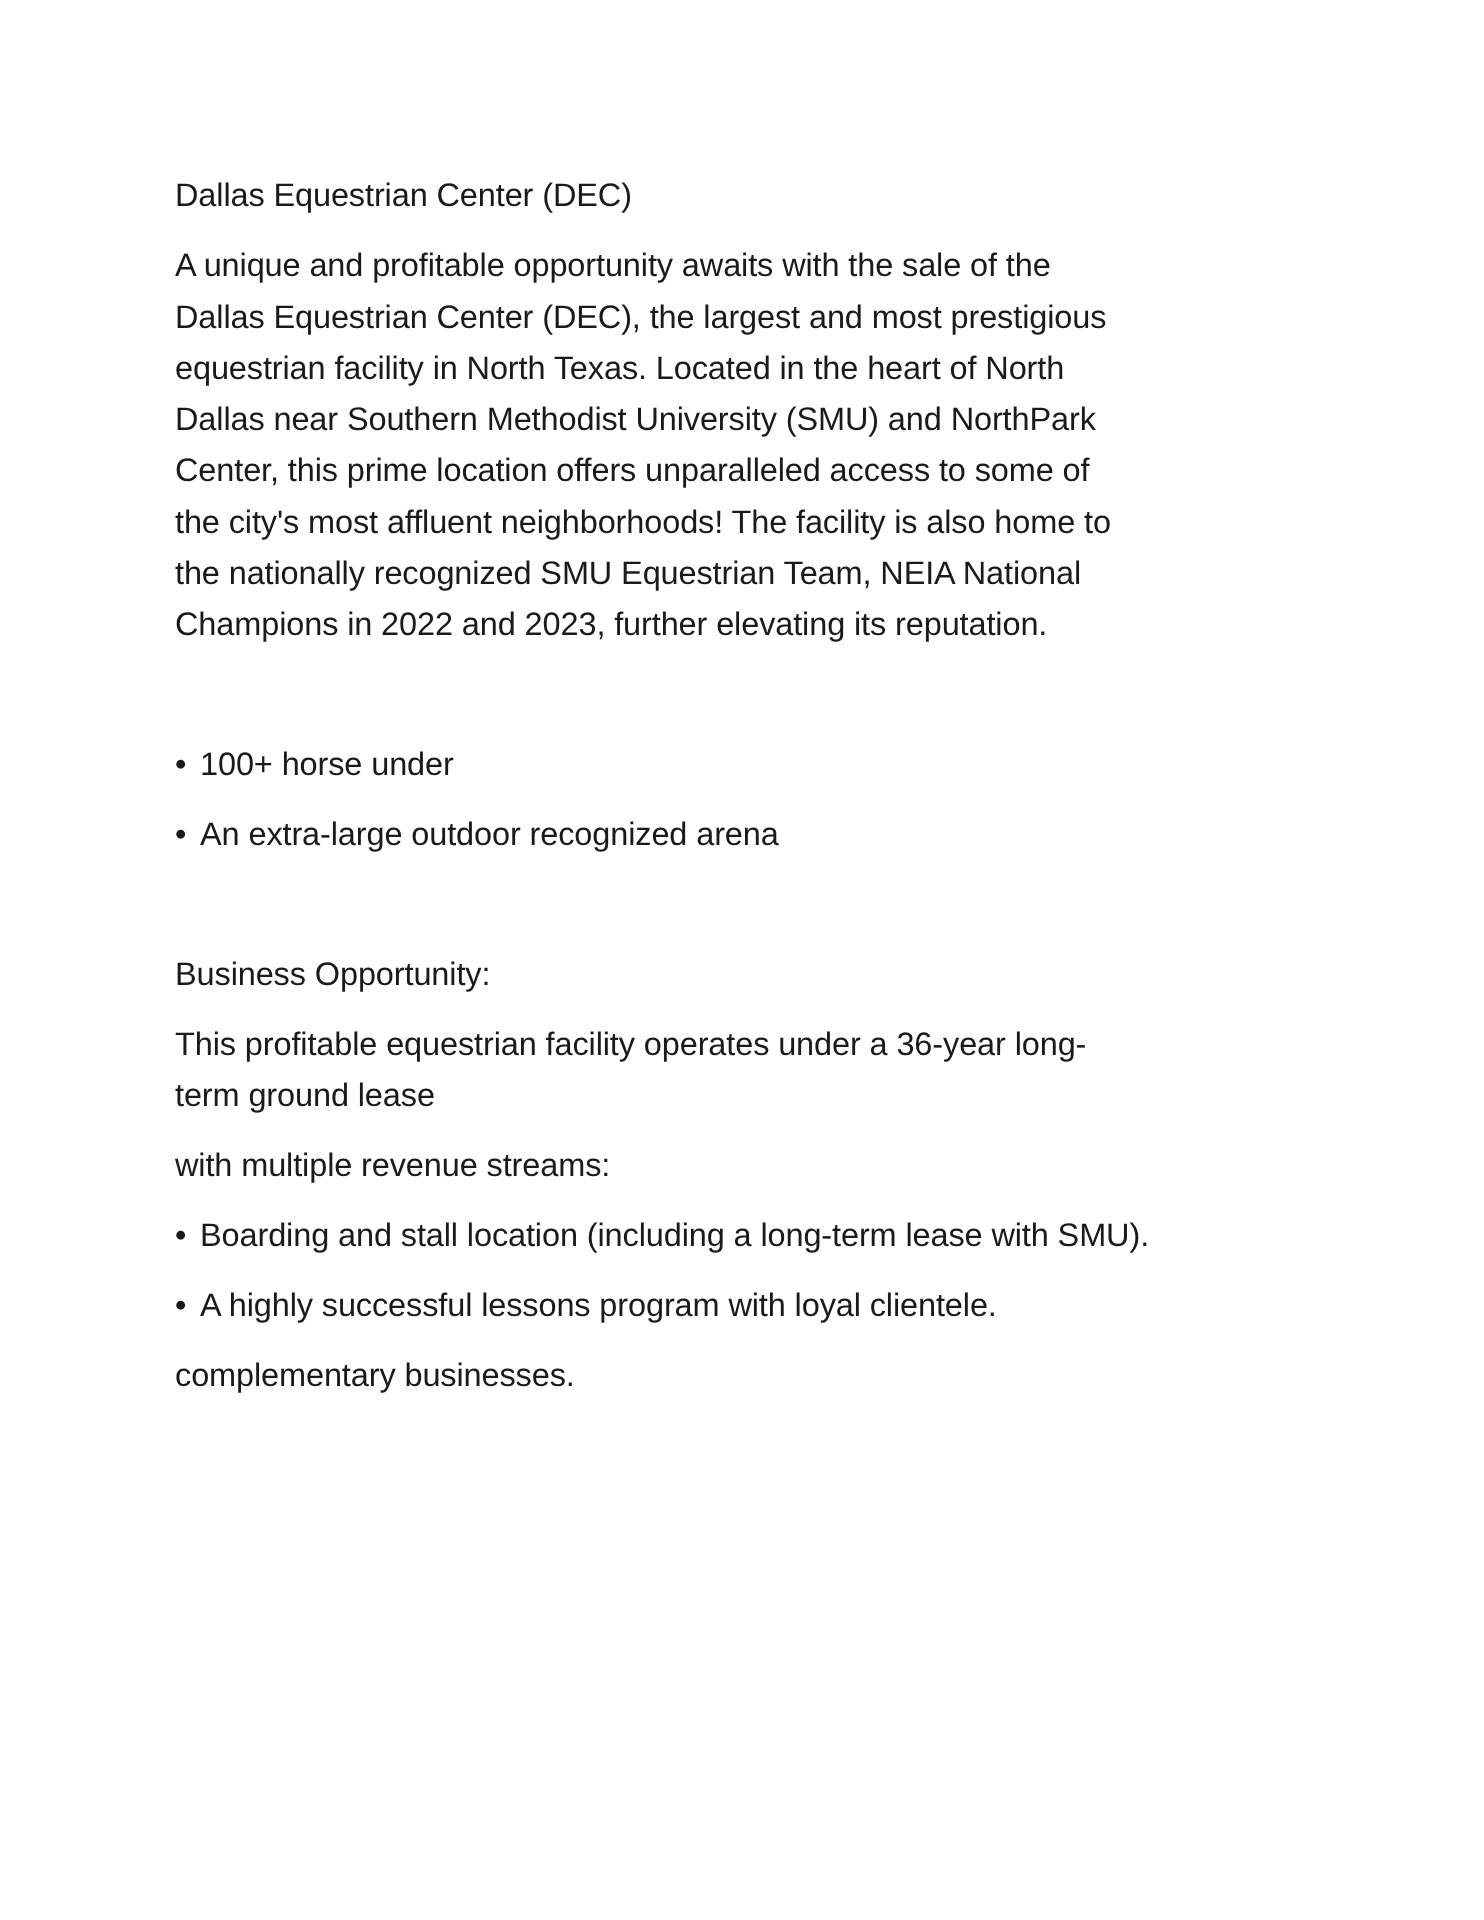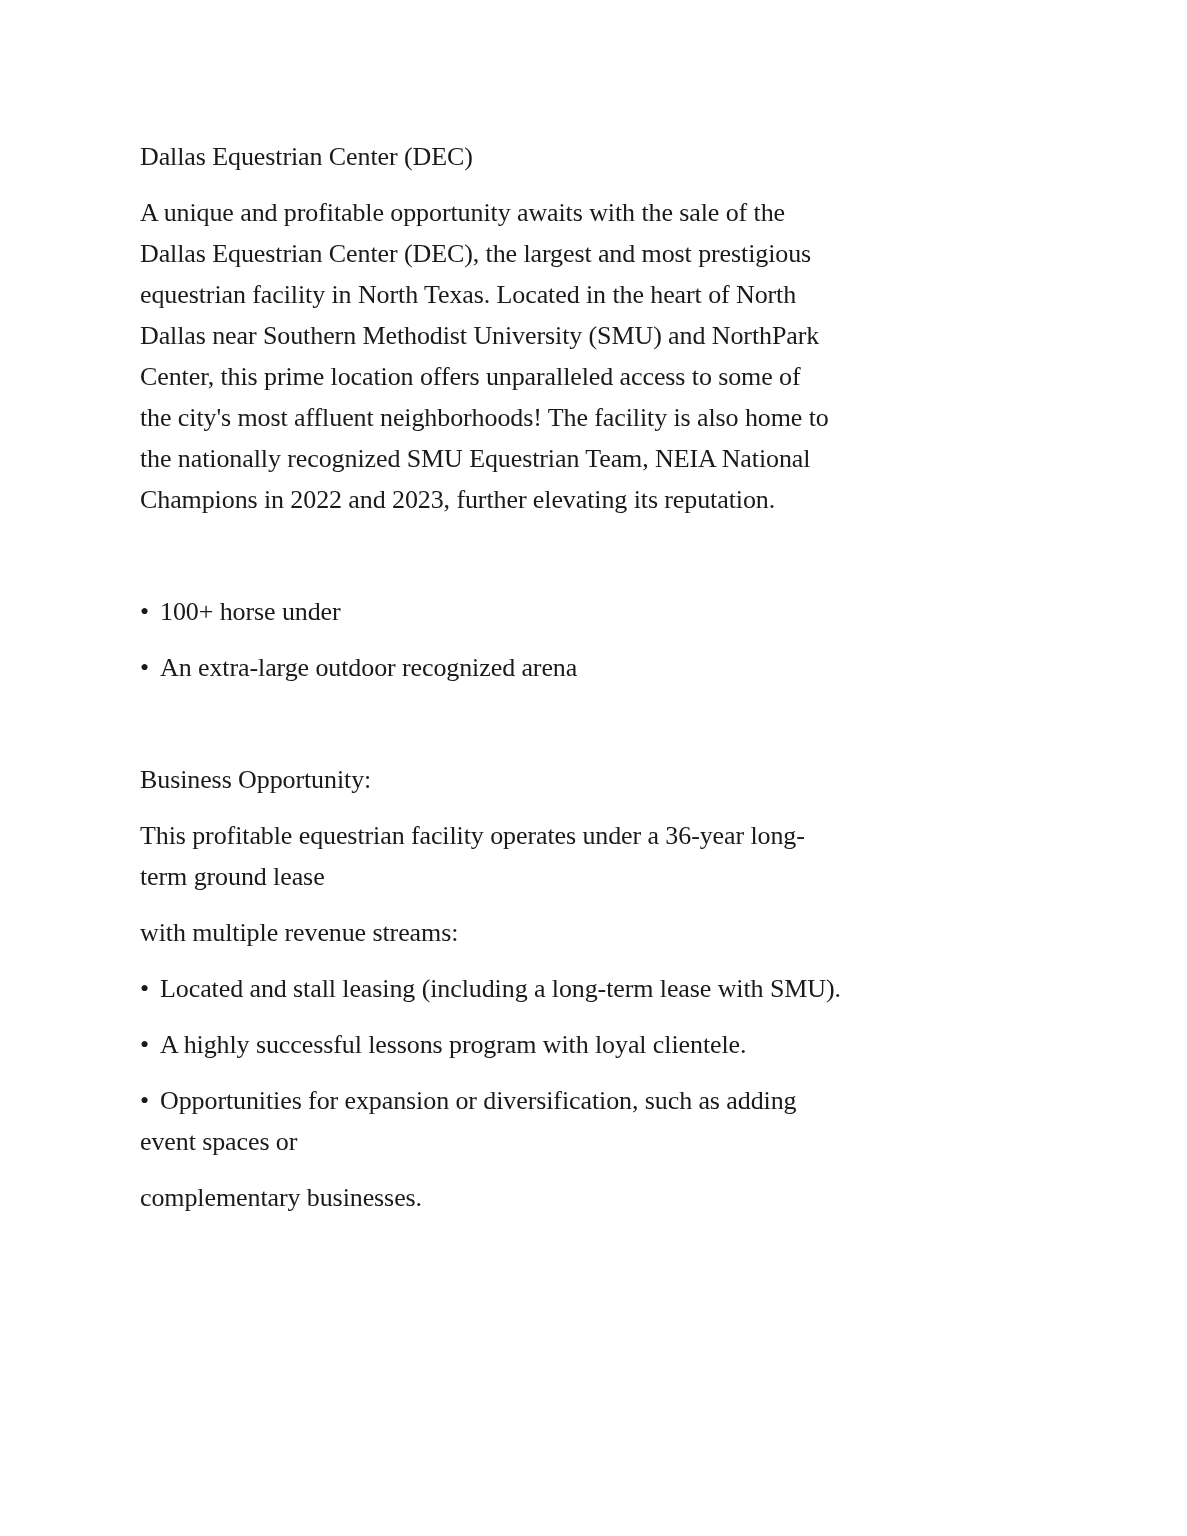--- a/index.html
+++ b/index.html
@@ -11,21 +11,20 @@
     width: 1187px;
     height: 1536px;
     overflow: hidden;
     font-family: "Liberation Sans", sans-serif;
     color: #1a1a1a;
   }
   .page {
     box-sizing: border-box;
     padding: 136px 60px 0 140px;
     width: 1185px;
-    font-family: Liberation Serif, serif;
   }
   .doc-text {
     font-size: 26px;
     line-height: 41px;
     letter-spacing: -0.1px;
   }
   .doc-text p {
     margin: 0 0 15px 0;
     max-width: 985px;
     white-space: pre-line;
@@ -66,21 +65,19 @@
 
     <div class="blank-line"></div>
 
     <p>Business Opportunity:</p>
 
     <p>This profitable equestrian facility operates under a 36-year long-
 term ground lease</p>
 
     <p>with multiple revenue streams:</p>
 
-    <p class="bullet"><span class="dot">•</span><span class="bt">Located and stall leasing (including a long-term lease with SMU).</span></p>
+    <p class="bullet"><span class="dot">•</span><span class="bt">Boarding and stall location (including a long-term lease with SMU).</span></p>
     <p class="bullet"><span class="dot">•</span><span class="bt">A highly successful lessons program with loyal clientele.</span></p>
-    <p class="bullet"><span class="dot">•</span><span class="bt">Opportunities for expansion or diversification, such as adding
-event spaces or</span></p>
 
     <p>complementary businesses.</p>
 
   </div>
 </div>
 
 </body></html>

